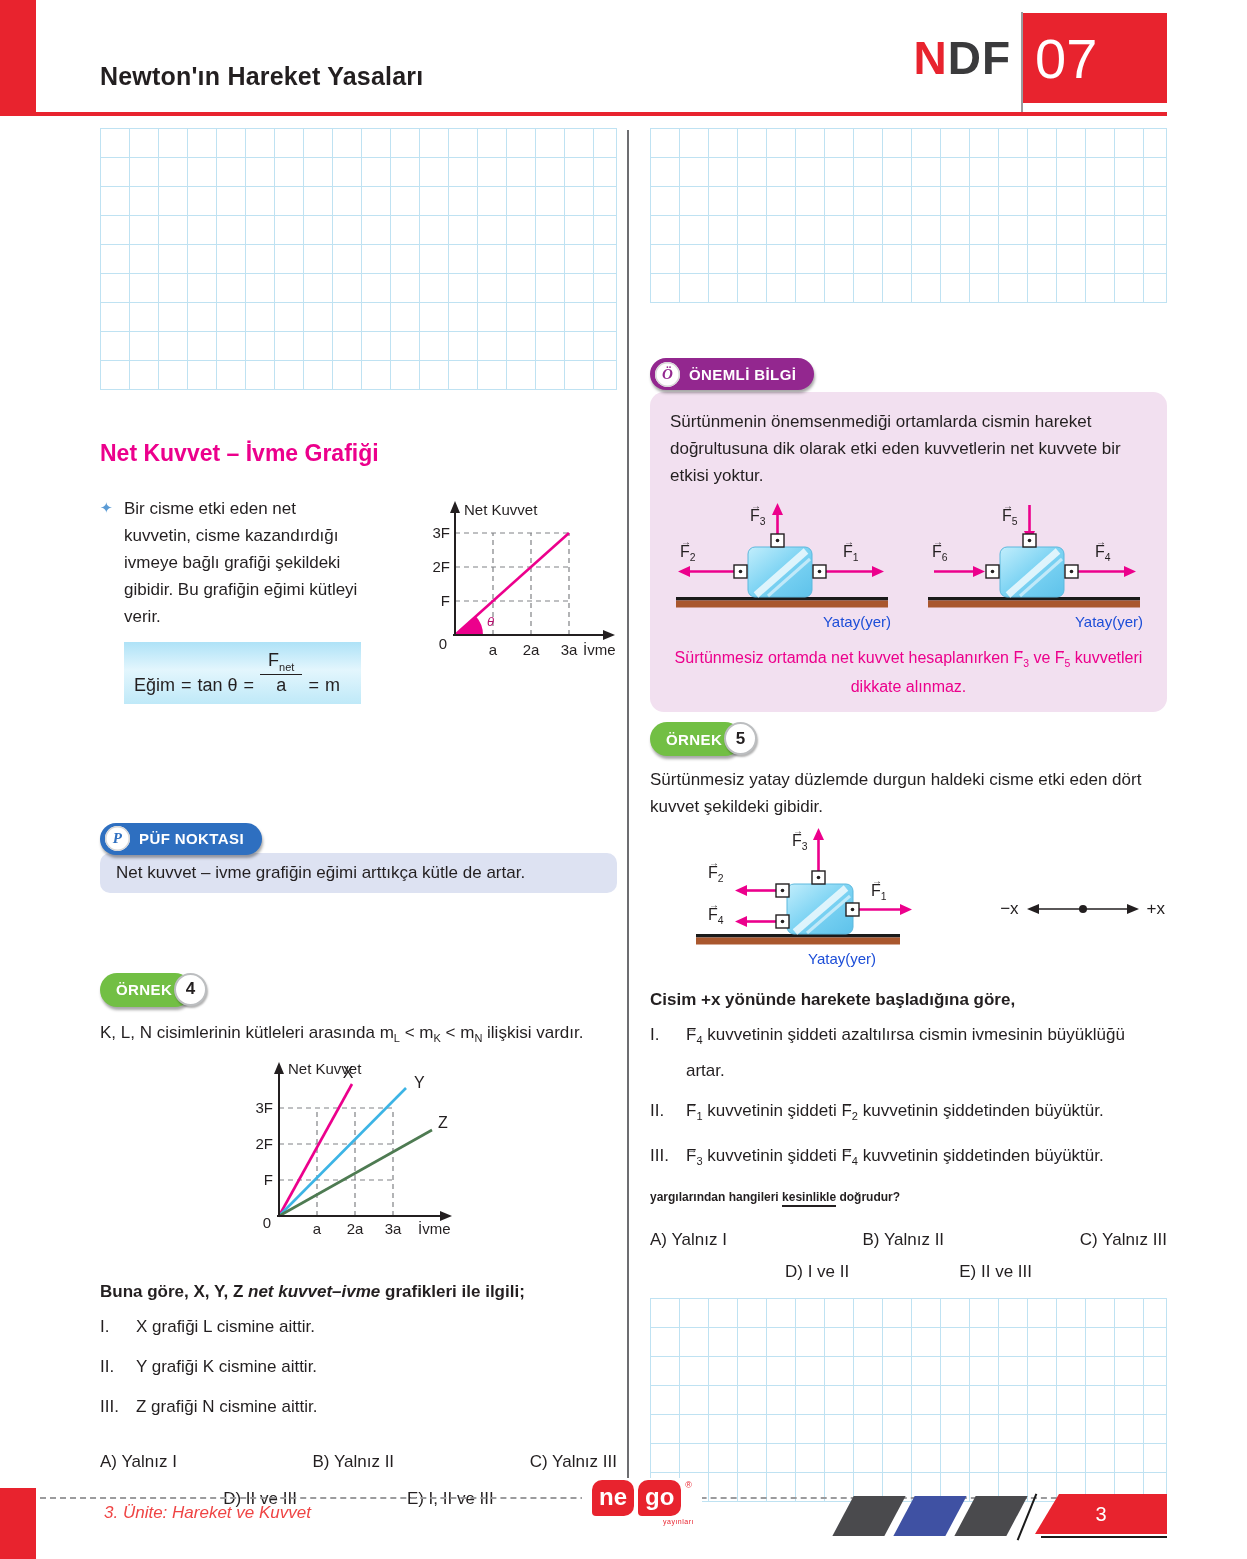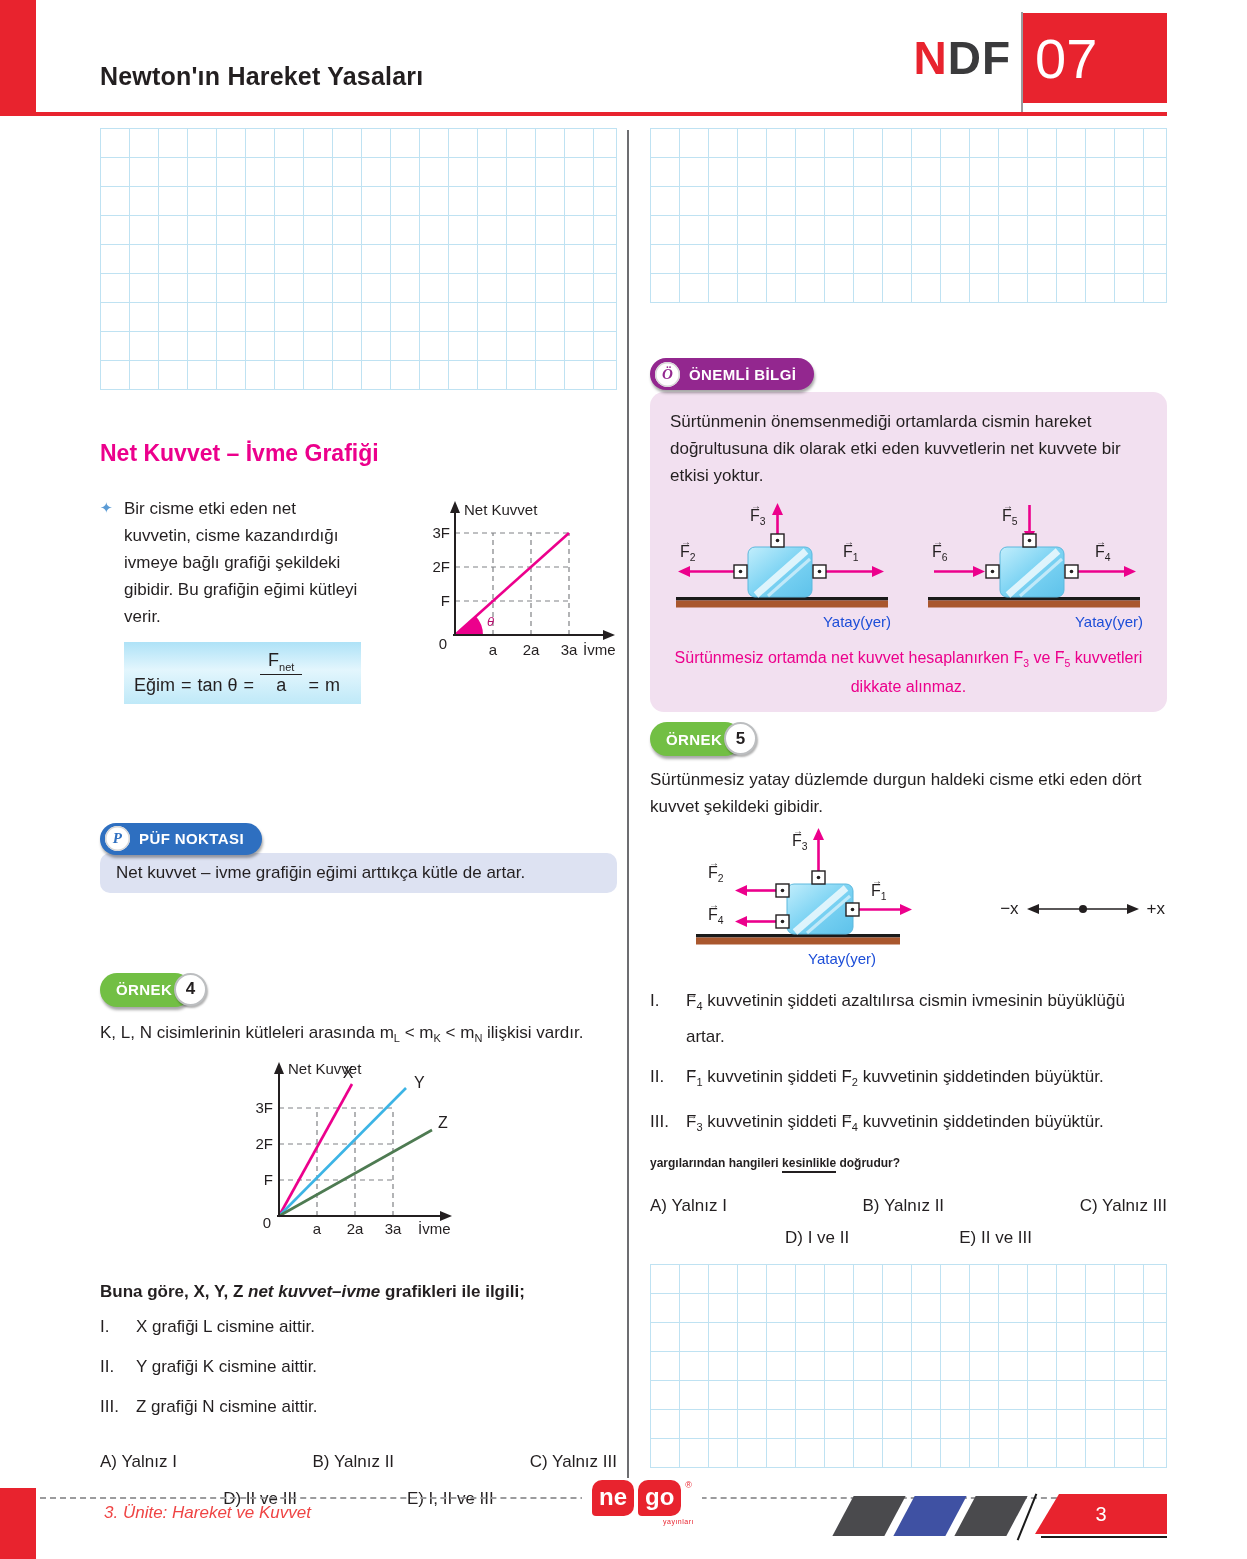--- a/index.html
+++ b/index.html
@@ -391,20 +391,21 @@
         <svg width="120" height="22">
           <line x1="14" y1="11" x2="106" y2="11" stroke="#231f20" stroke-width="1.6"></line>
           <polygon points="4,11 16,6 16,16" fill="#231f20"></polygon>
           <polygon points="116,11 104,6 104,16" fill="#231f20"></polygon>
           <circle cx="60" cy="11" r="4" fill="#231f20"></circle>
         </svg>
         <span>+x</span>
       </div>
     </div>
 
+    <div class="qlead" style="margin-top:14px;">Cisim +x yönünde harekete başladığına göre,</div>
 
     <div class="qitem">
       <span class="qnum">I.</span>
       <span><span class="vec"><i class="va">→</i><span>F</span><sub>4</sub></span><span> kuvvetinin şiddeti azaltılırsa cismin ivmesinin büyüklüğü artar.</span></span>
     </div>
     <div class="qitem">
       <span class="qnum">II.</span>
       <span><span class="vec"><i class="va">→</i><span>F</span><sub>1</sub></span><span> kuvvetinin şiddeti </span><span class="vec"><i class="va">→</i><span>F</span><sub>2</sub></span><span> kuvvetinin şiddetinden büyüktür.</span></span>
     </div>
     <div class="qitem">

